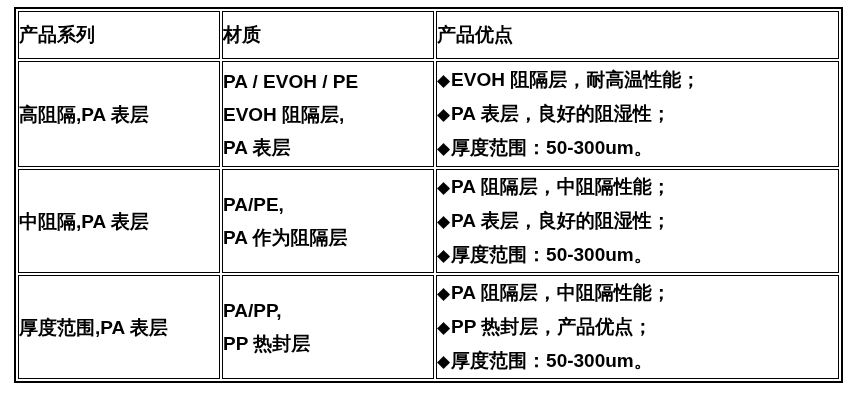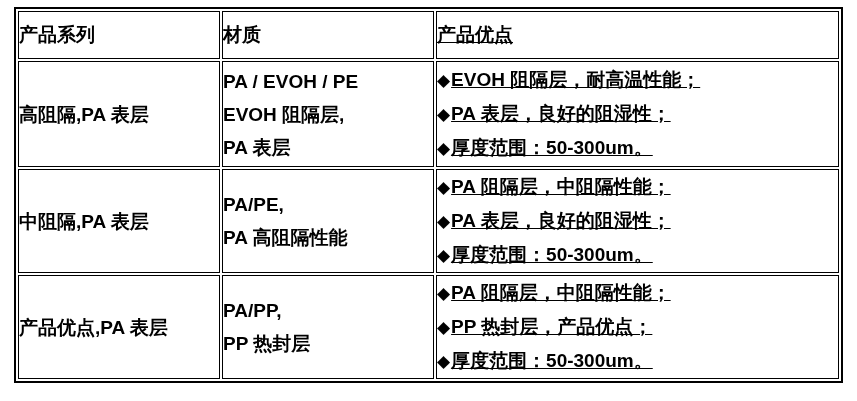--- a/index.html
+++ b/index.html
@@ -28,21 +28,21 @@
     background: #ffffff;
     vertical-align: middle;
     text-align: left;
     font-weight: bold;
     font-size: 19px;
     padding: 0;
     overflow: hidden;
   }
   .c1 { width: 200px; padding-left: 10px; }
   .c2 { width: 210px; padding-left: 12px; }
-  .c3 { padding-left: 8px; text-decoration: underline; }
+  .c3 { padding-left: 8px; }
   tr.header-row th { height: 46px; }
   tr.row-1 { height: 106px; }
   tr.row-2 { height: 102px; }
   tr.row-3 { height: 103px; }
   .line { line-height: 33px; white-space: nowrap; }
   .bullet {
     display: inline-block;
     font-size: 17px;
     margin-right: 1px;
   }
@@ -74,31 +74,31 @@
           <div class="line"><span class="bullet">◆</span><span>PA 表层，良好的阻湿性；</span></div>
           <div class="line"><span class="bullet">◆</span><span>厚度范围：50-300um。</span></div>
         </td>
       </tr>
       <tr class="row-2">
         <td class="c1">
           <div class="line">中阻隔,PA 表层</div>
         </td>
         <td class="c2">
           <div class="line">PA/PE,</div>
-          <div class="line">PA 高阻隔性能</div>
+          <div class="line">PA 作为阻隔层</div>
         </td>
         <td class="c3">
           <div class="line"><span class="bullet">◆</span><span>PA 阻隔层，中阻隔性能；</span></div>
           <div class="line"><span class="bullet">◆</span><span>PA 表层，良好的阻湿性；</span></div>
           <div class="line"><span class="bullet">◆</span><span>厚度范围：50-300um。</span></div>
         </td>
       </tr>
       <tr class="row-3">
         <td class="c1">
-          <div class="line">产品优点,PA 表层</div>
+          <div class="line">厚度范围,PA 表层</div>
         </td>
         <td class="c2">
           <div class="line">PA/PP,</div>
           <div class="line">PP 热封层</div>
         </td>
         <td class="c3">
           <div class="line"><span class="bullet">◆</span><span>PA 阻隔层，中阻隔性能；</span></div>
           <div class="line"><span class="bullet">◆</span><span>PP 热封层，产品优点；</span></div>
           <div class="line"><span class="bullet">◆</span><span>厚度范围：50-300um。</span></div>
         </td>

